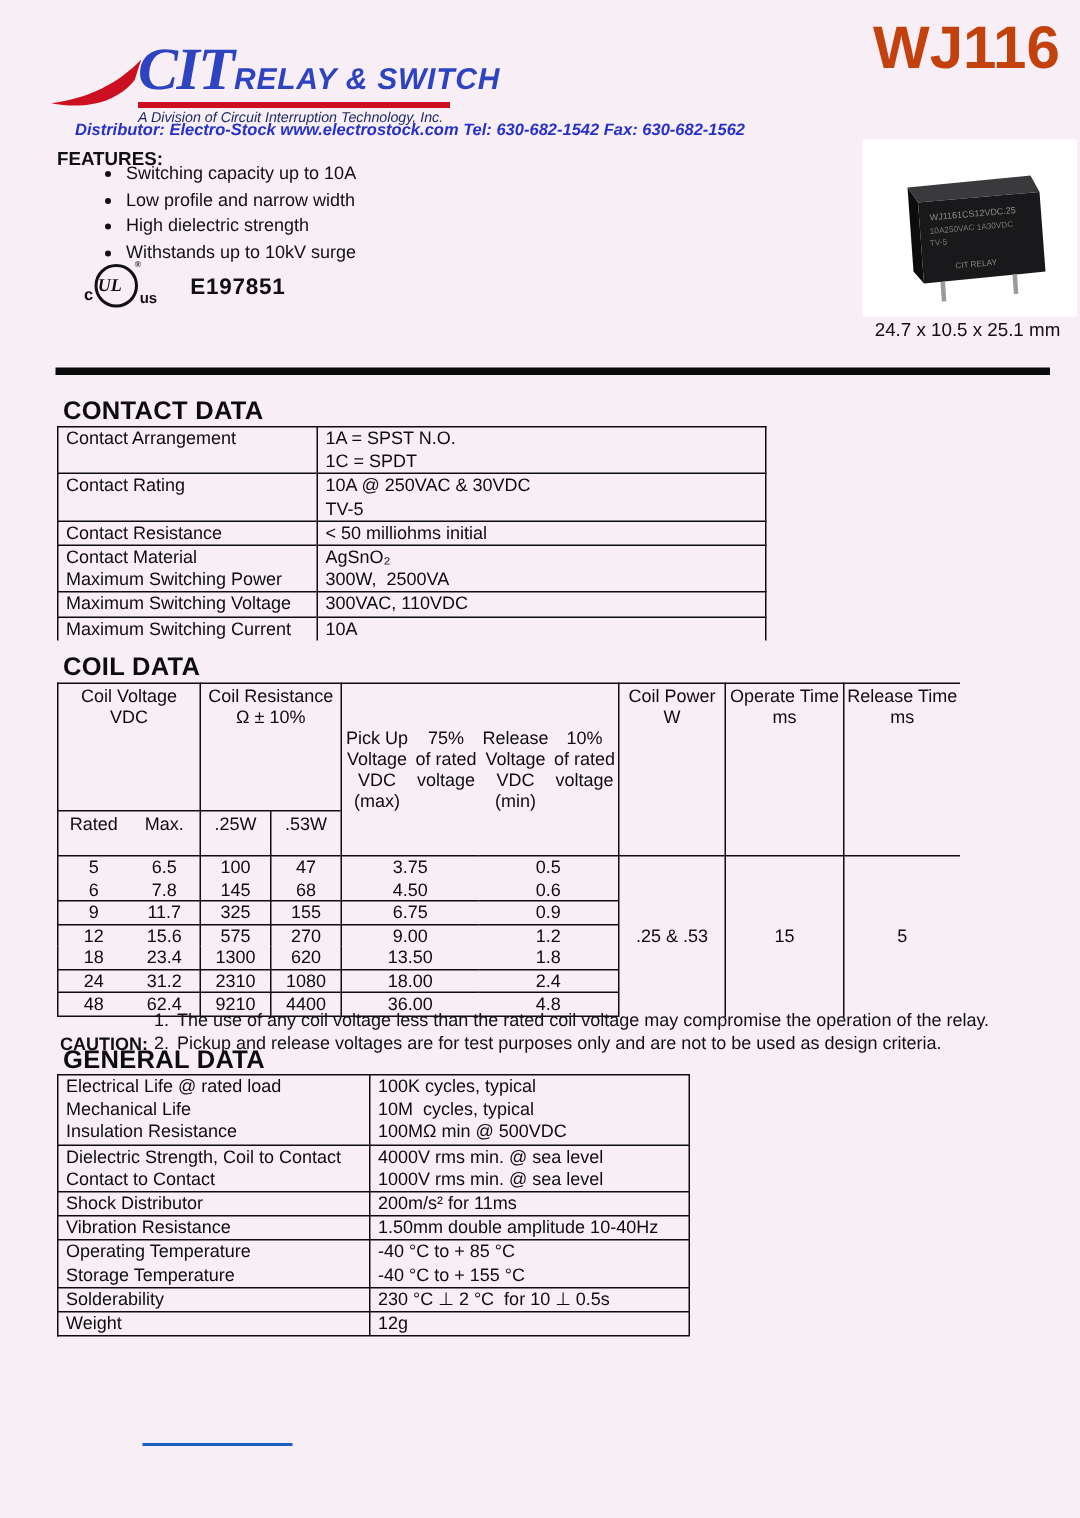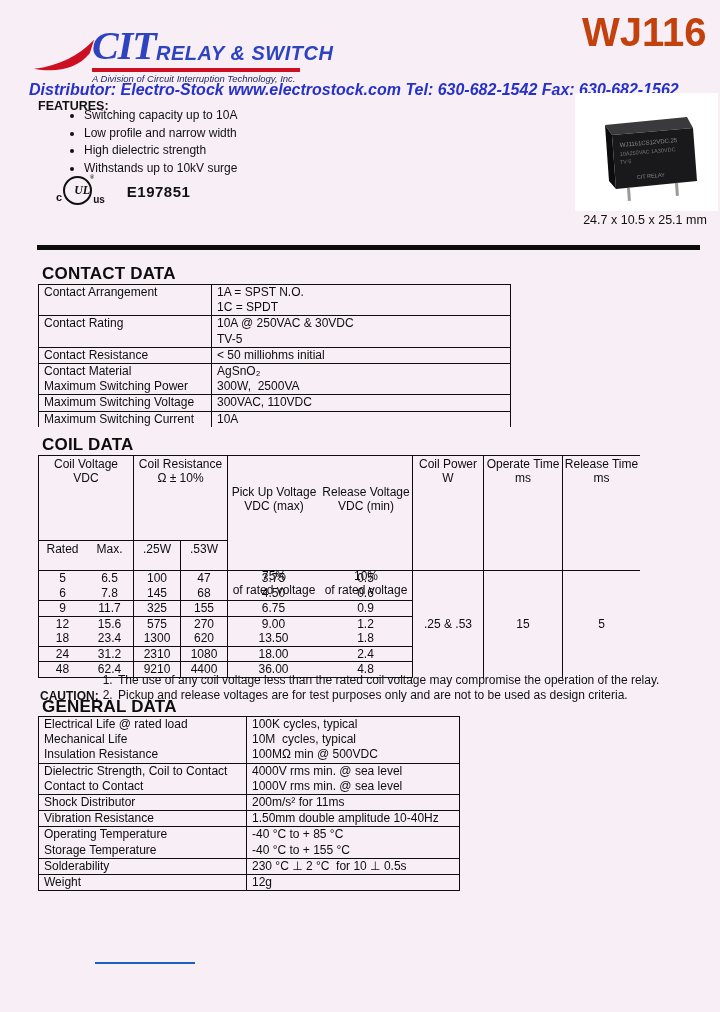--- a/index.html
+++ b/index.html
@@ -7,29 +7,29 @@
   .abs { position:absolute; }
 
   
   .brand { left:34px; top:26px; width:300px; height:60px;text-align:right; }
   .swoosh { position:absolute; left:0; top:6px; width:62px; height:50px; }
   .cit { position:absolute; left:58px; top:-4px; font-family:"Liberation Serif", serif; font-style:italic; font-weight:bold; font-size:40px; color:#2e43c0; letter-spacing:-1px; }
   .relaysw { position:absolute; left:122px; top:16px; font-style:italic; font-weight:bold; font-size:20px; color:#2e43c0; letter-spacing:0.5px; }
   .brand-bar { position:absolute; left:58px; top:42px; width:208px; height:4px; background:#cc1021; }
   .tagline { position:absolute; left:58px; top:47px; font-style:italic; font-size:9.5px; color:#1d2a63; white-space:nowrap; }
   .partnum { left:582px; top:10px; font-size:40px; font-weight:bold; color:#c2410c; }
-  .distrib { left:29px; top:81px; font-size:16px; font-weight:bold; font-style:italic; color:#2531c8; white-space:nowrap; }
+  .distrib { left:50px; top:81px; font-size:11px; font-weight:bold; font-style:italic; color:#2531c8; white-space:nowrap; }
   .features-title { left:38px; top:99px; font-size:12.5px; font-weight:bold; }
   ul.features { left:58px; top:108px; margin:0; padding-left:26px; font-size:12px; }
   ul.features li { margin:0 0 3.5px 0; padding:0; }
 
   
   .ulrow { left:56px; top:176px; display:flex; align-items:flex-end; }
   .ul-c { font-size:11px; font-weight:bold; margin-right:1px; transform:translateY(-2px); }
-  .ul-circle { width:25px; height:25px; border:2.5px solid #111; border-radius:50%; display:flex; align-items:center; justify-content:flex-end; font-family:"Liberation Serif", serif; font-weight:bold; font-style:italic; font-size:12px; position:relative; }
+  .ul-circle { width:25px; height:25px; border:2.5px solid #111; border-radius:50%; display:flex; align-items:center; justify-content:flex-start; font-family:"Liberation Serif", serif; font-weight:bold; font-style:italic; font-size:12px; position:relative; }
   .ul-reg { position:absolute; top:-4px; right:-4px; font-size:6px; }
   .ul-us { font-size:10px; font-weight:bold; margin-left:1px; }
   .ul-file { margin-left:22px; font-size:15px; font-weight:bold; transform:translateY(-5px); letter-spacing:0.5px; }
 
   
   .photo { left:575px; top:93px; width:143px; height:118px; background:#ffffff; }
   .dims { left:570px; top:213px; width:150px; text-align:center; font-size:12.5px; }
 
   .rule { left:37px; top:245px; width:663px; height:5px; background:#0c0c0c; }
 
@@ -50,21 +50,21 @@
   .t-contact td.lab { width:167px; }
   .t-contact td.val { width:293px; }
 
   .t-coil { left:38px; top:455px; width:602px; }
   .t-coil td { text-align:center; padding:0; line-height:14.5px; }
   .t-coil td.hdr { line-height:14px; padding-top:1px; }
   .hrow1 td { height:60px;text-align:center; }
   .hrow2 td { height:20px; }
   .t-coil tr.drow td { height:14.5px; }
   .pr-wrap { display:flex; height:100%; }
-  .pr-col { flex:1; display:flex; flex-direction:column; justify-content:space-between; white-space:pre-line; padding-bottom:1px; }
+  .pr-col { flex:1; display:flex; flex-direction:row; justify-content:space-between; white-space:pre-line; padding-bottom:1px; }
   .vmid { vertical-align:middle; }
 
   .t-general { left:38px; top:716px; width:409px; }
   .t-general td.lab { width:202px; }
   .t-general td.val { width:207px; }
 
   .caution-title { left:40px; top:665px; font-size:12px; font-weight:bold;margin-top:24px; }
   ol.cautions { left:78px; top:661px; margin:12px; padding-left:26px; font-size:12px; }
   ol.cautions li { margin:0 0 0.5px 0; padding-left:2px; }
 

